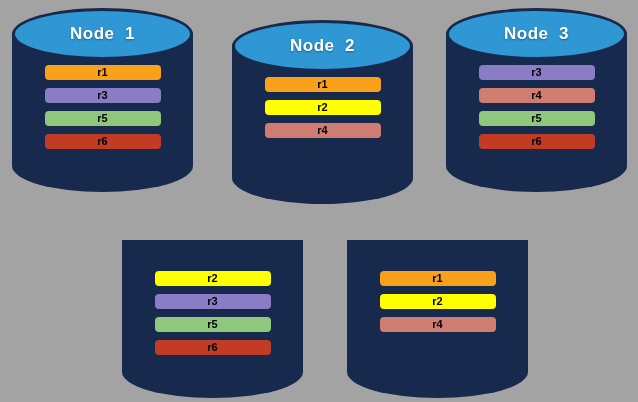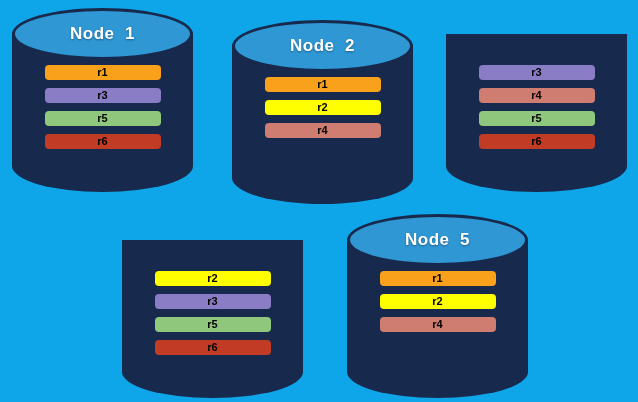--- a/index.html
+++ b/index.html
@@ -80,21 +80,21 @@
     color: #000000;
     font-weight: bold;
     font-size: 11px;
     line-height: 15px;
     text-align: center;
   }
 </style>
 </head>
 <body>
 
-<div id="canvas" style="background: #0ea5e9;">
+<div id="canvas" style="background: #a3a3a3;">
     <div class="node" style="left: 12px; top: 8px;">
     <div class="cyl-bottom"></div>
     <div class="cyl-body"></div>
     <div class="cyl-top">
       <span class="node-title">Node  1</span>
     </div>
     <div class="bars">
         <div class="bar" style="background: rgb(249, 161, 27); color: rgb(0, 0, 0);">r1</div>
         <div class="bar" style="background: rgb(138, 124, 197); color: rgb(0, 0, 0);">r3</div>
         <div class="bar" style="background: rgb(143, 200, 125); color: rgb(0, 0, 0);">r5</div>
@@ -109,42 +109,42 @@
     </div>
     <div class="bars">
         <div class="bar" style="background: rgb(249, 161, 27); color: rgb(0, 0, 0);">r1</div>
         <div class="bar" style="background: rgb(255, 255, 0); color: rgb(0, 0, 0);">r2</div>
         <div class="bar" style="background: rgb(207, 125, 112); color: rgb(0, 0, 0);">r4</div>
       </div>
   </div>
     <div class="node" style="left: 446px; top: 8px;">
     <div class="cyl-bottom"></div>
     <div class="cyl-body"></div>
+    <div class="cyl-top">
+      <span class="node-title">Node  3</span>
+    </div>
     <div class="bars">
         <div class="bar" style="background: rgb(138, 124, 197); color: rgb(0, 0, 0);">r3</div>
         <div class="bar" style="background: rgb(207, 125, 112); color: rgb(0, 0, 0);">r4</div>
         <div class="bar" style="background: rgb(143, 200, 125); color: rgb(0, 0, 0);">r5</div>
         <div class="bar" style="background: rgb(194, 59, 36); color: rgb(0, 0, 0);">r6</div>
       </div>
   </div>
     <div class="node" style="left: 122px; top: 214px;">
     <div class="cyl-bottom"></div>
     <div class="cyl-body"></div>
     <div class="bars">
         <div class="bar" style="background: rgb(255, 255, 0); color: rgb(0, 0, 0);">r2</div>
         <div class="bar" style="background: rgb(138, 124, 197); color: rgb(0, 0, 0);">r3</div>
         <div class="bar" style="background: rgb(143, 200, 125); color: rgb(0, 0, 0);">r5</div>
         <div class="bar" style="background: rgb(194, 59, 36); color: rgb(0, 0, 0);">r6</div>
       </div>
   </div>
     <div class="node" style="left: 347px; top: 214px;">
     <div class="cyl-bottom"></div>
     <div class="cyl-body"></div>
-    <div class="cyl-top">
-      <span class="node-title">Node  5</span>
-    </div>
     <div class="bars">
         <div class="bar" style="background: rgb(249, 161, 27); color: rgb(0, 0, 0);">r1</div>
         <div class="bar" style="background: rgb(255, 255, 0); color: rgb(0, 0, 0);">r2</div>
         <div class="bar" style="background: rgb(207, 125, 112); color: rgb(0, 0, 0);">r4</div>
       </div>
   </div>
   </div>
 
 </body></html>

